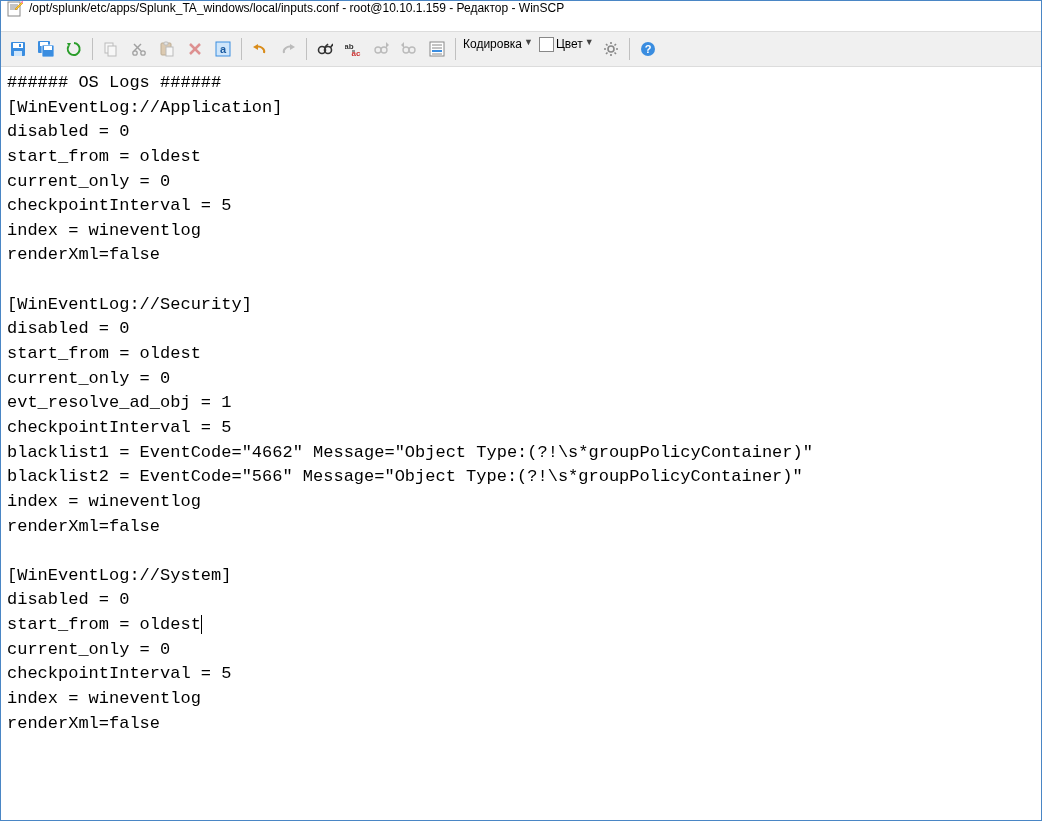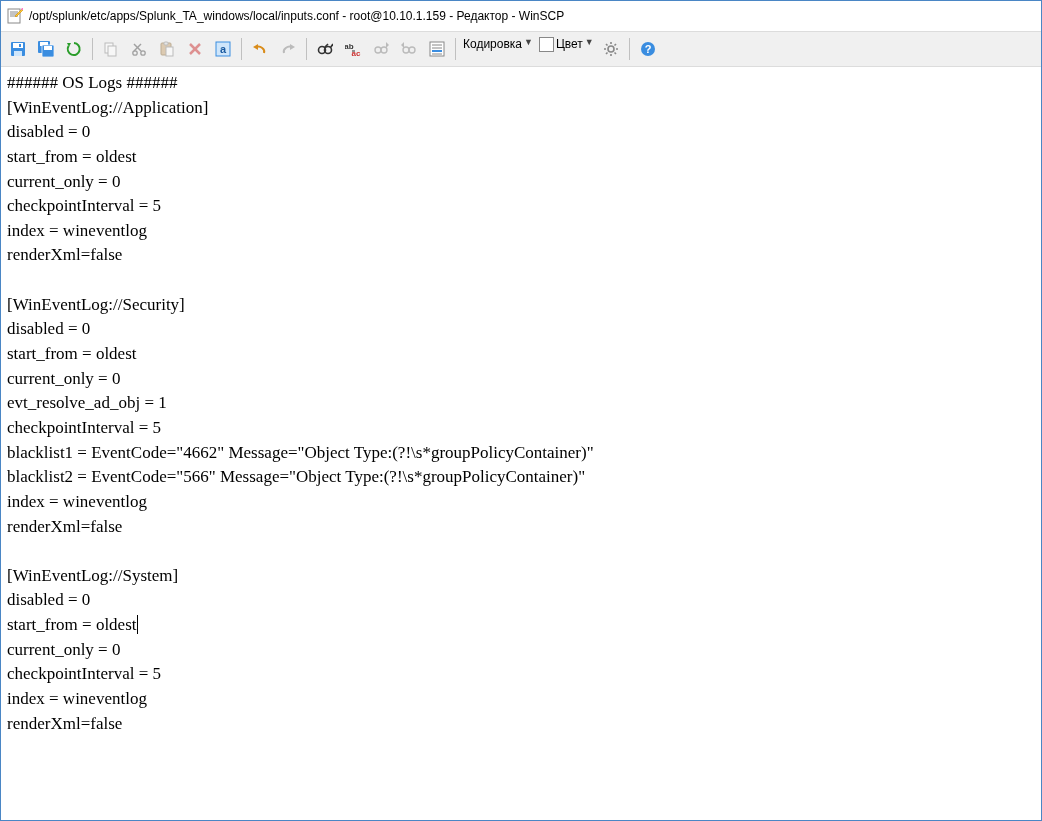--- a/index.html
+++ b/index.html
@@ -18,21 +18,20 @@
     border: 1px solid #4a86c5;
     box-sizing: border-box;
     display: flex;
     flex-direction: column;
   }
   .titlebar {
     height: 30px;
     background: #ffffff;
     border-bottom: 1px solid #dcdcdc;
     display: flex;
-    align-items: center;
     padding: 0 6px;
     gap: 6px;
   }
   .app-icon {
     width: 16px;
     height: 16px;
     display: inline-block;
   }
   .titlebar-text {
     font-size: 12px;
@@ -85,21 +84,21 @@
   .tb-check {
     width: 13px;
     height: 13px;
     border: 1px solid #888;
     background: #fff;
     margin-right: 2px;
   }
   .editor {
     flex: 1;
     padding: 4px 6px;
-    font-family: Liberation Serif, serif;
+    font-family: Liberation Mono, monospace;
     font-size: 17px;
     line-height: 1.45;
     white-space: pre;
     color: #000;
     overflow: auto;
     background: #fff;
   }
   .cursor {
     border-right: 1px solid #000;
     display: inline;

